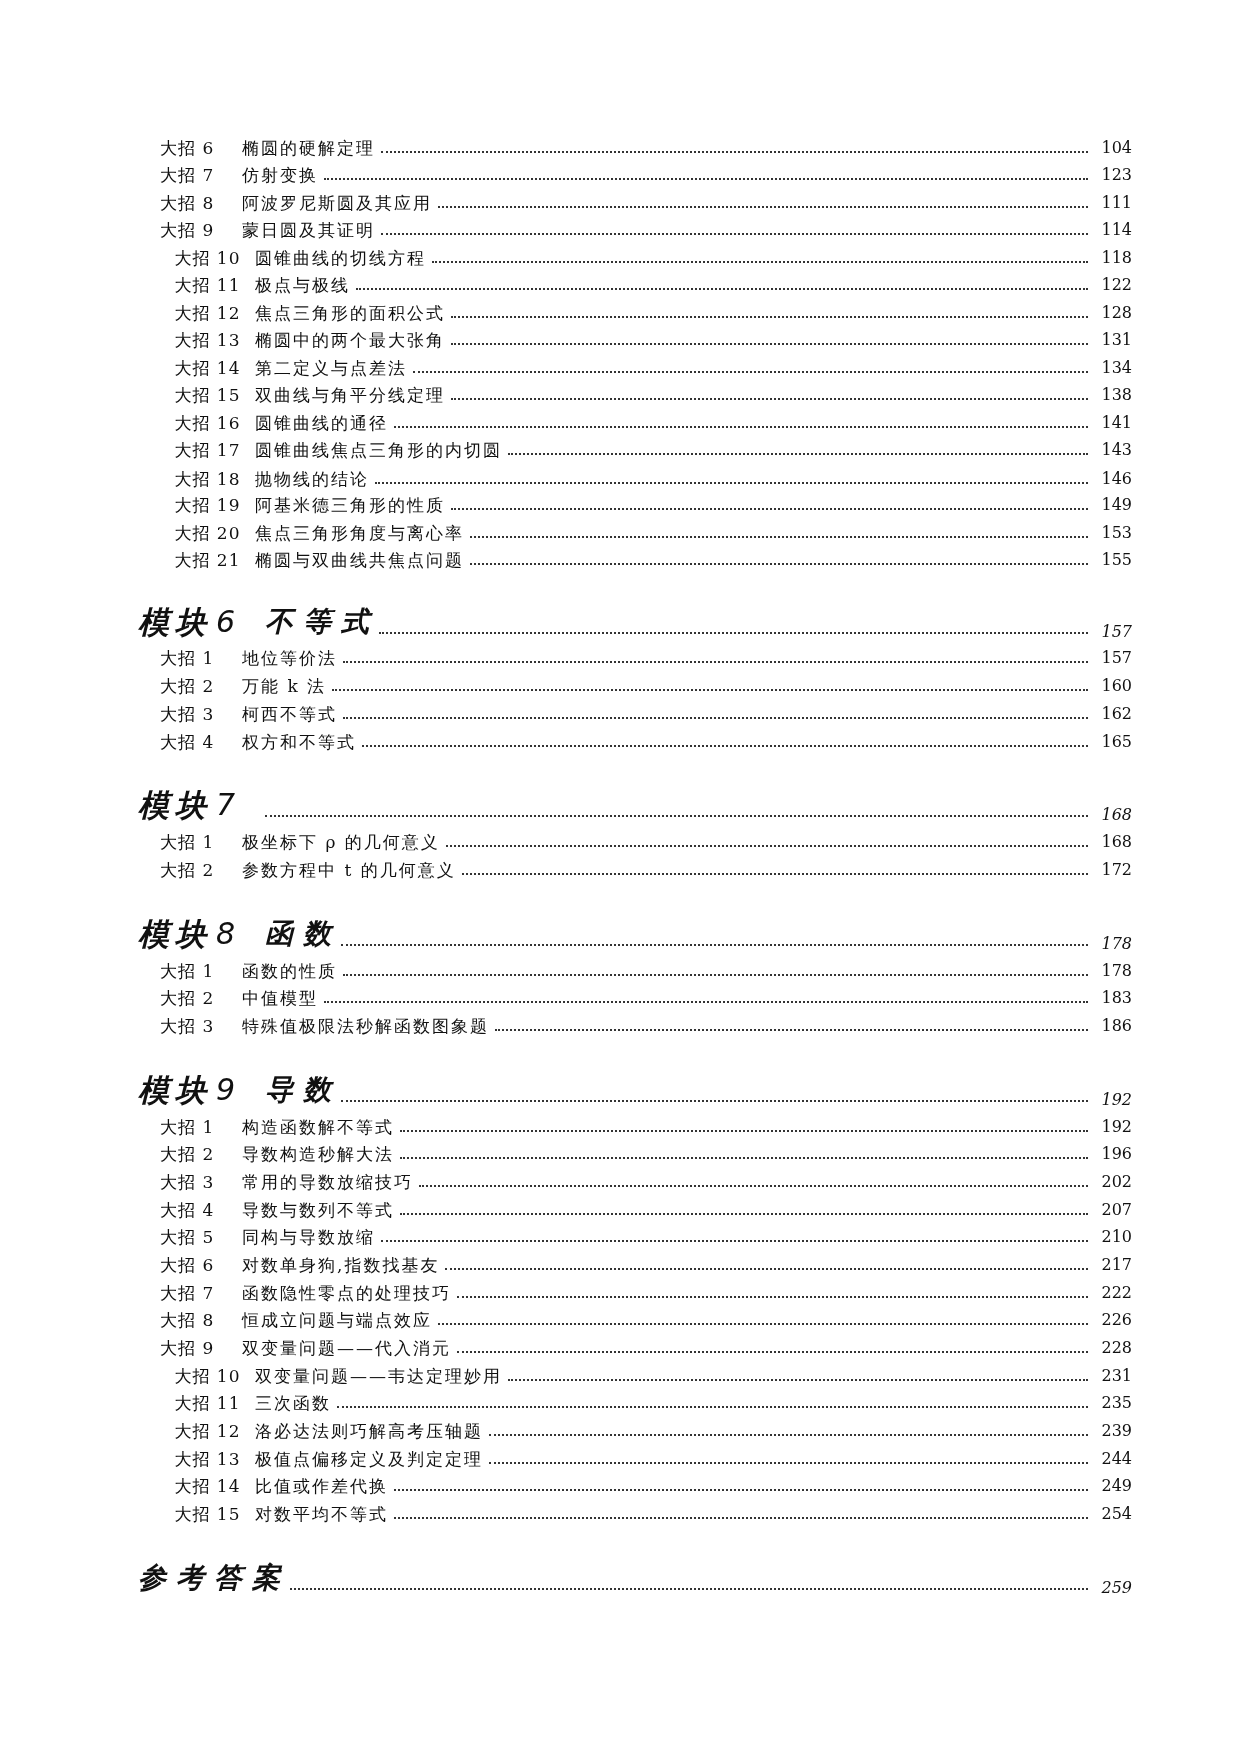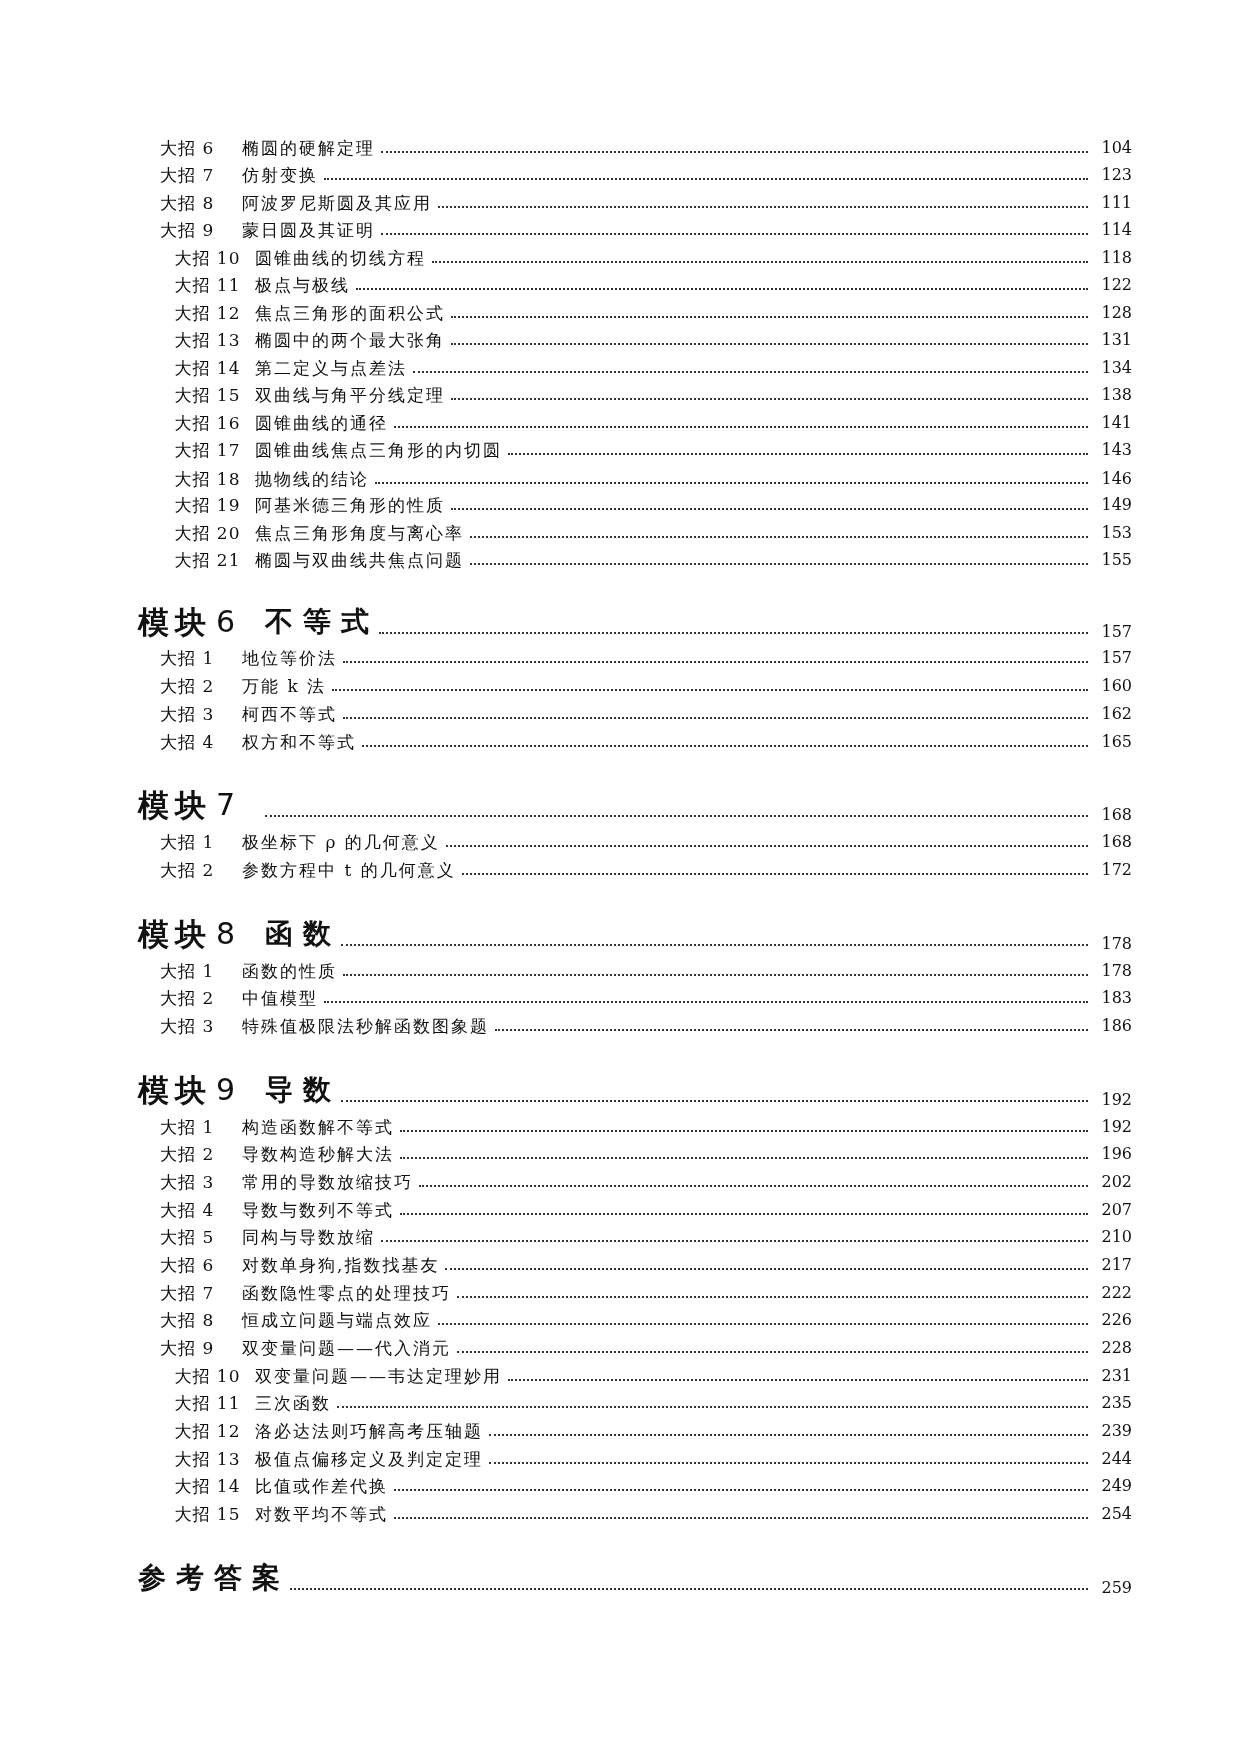--- a/index.html
+++ b/index.html
@@ -7,21 +7,21 @@
          font-family: "DejaVu Serif", "Liberation Serif", serif; color: #111; }
   .toc { position: absolute; left: 0; top: 0; width: 1240px; }
   .row { position: absolute; left: 160px; width: 972px; height: 26px;
          display: flex; align-items: flex-end; font-size: 17px; line-height: 22px; }
   .row .num { width: 82px; flex: none; white-space: nowrap; letter-spacing: 1px; }
   .row .title { flex: none; white-space: nowrap; letter-spacing: 2px; padding-right: 6px; }
   .row .dots { flex: 1; border-bottom: 2px dotted #333; margin-bottom: 6px; margin-right: 10px; height: 0; }
   .row .page { flex: none; width: 34px; text-align: right; font-size: 16px; }
   .row.wide .num { width: 95px; text-align: center; }
   .heading { position: absolute; left: 138px; width: 994px; height: 40px;
-             display: flex; align-items: flex-end; }
+             display: flex; align-items: flex-end; font-style: italic; }
   .heading .hlabel { font-family: "DejaVu Serif", serif; font-weight: bold; font-size: 31px;
                      letter-spacing: 6px; white-space: nowrap; line-height: 36px; }
   .heading .hnum { font-family: "DejaVu Sans", sans-serif; font-size: 30px; font-weight: normal;
                    margin: 0 30px 0 4px; line-height: 36px; }
   .heading .htitle { font-family: "DejaVu Serif", serif; font-weight: bold; font-size: 28px;
                      letter-spacing: 10px; white-space: nowrap; line-height: 36px; }
   .heading .dots { flex: 1; border-bottom: 2px dotted #333; margin-bottom: 6px; margin-right: 10px; height: 0; }
   .heading .page { flex: none; width: 34px; text-align: right; font-size: 16px; line-height: 20px; margin-bottom: -2px;}
 </style>
 </head>

